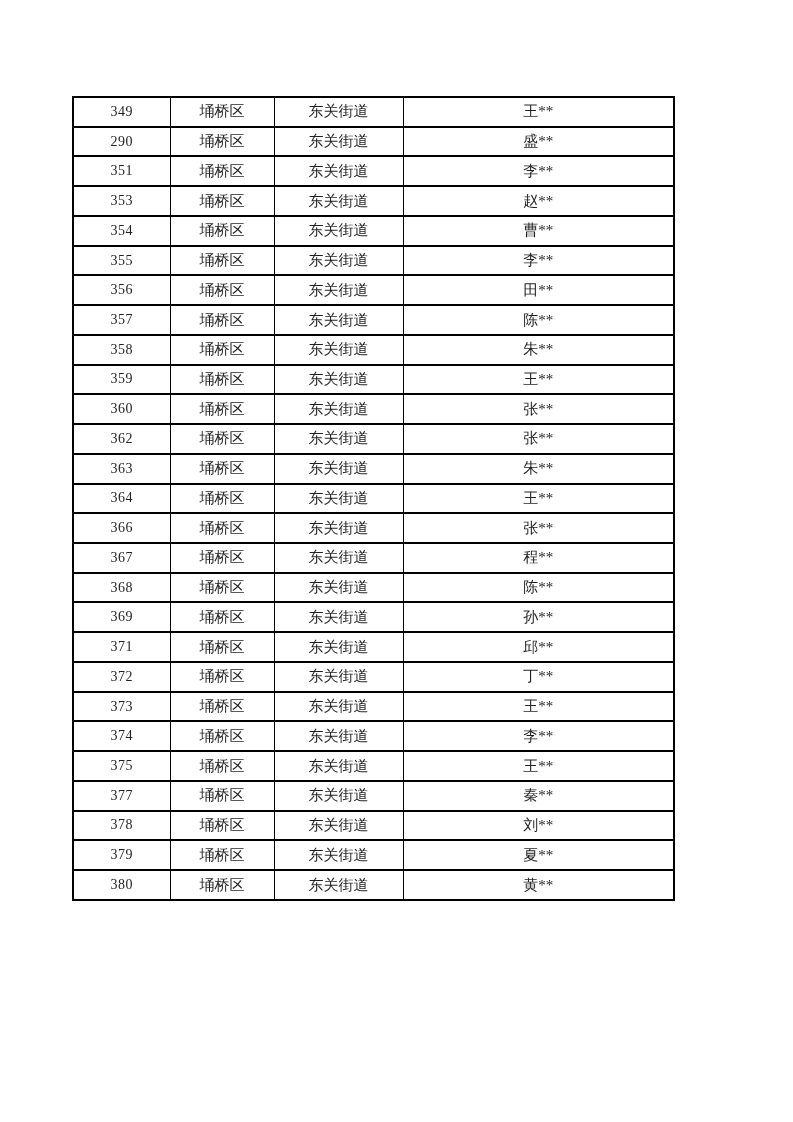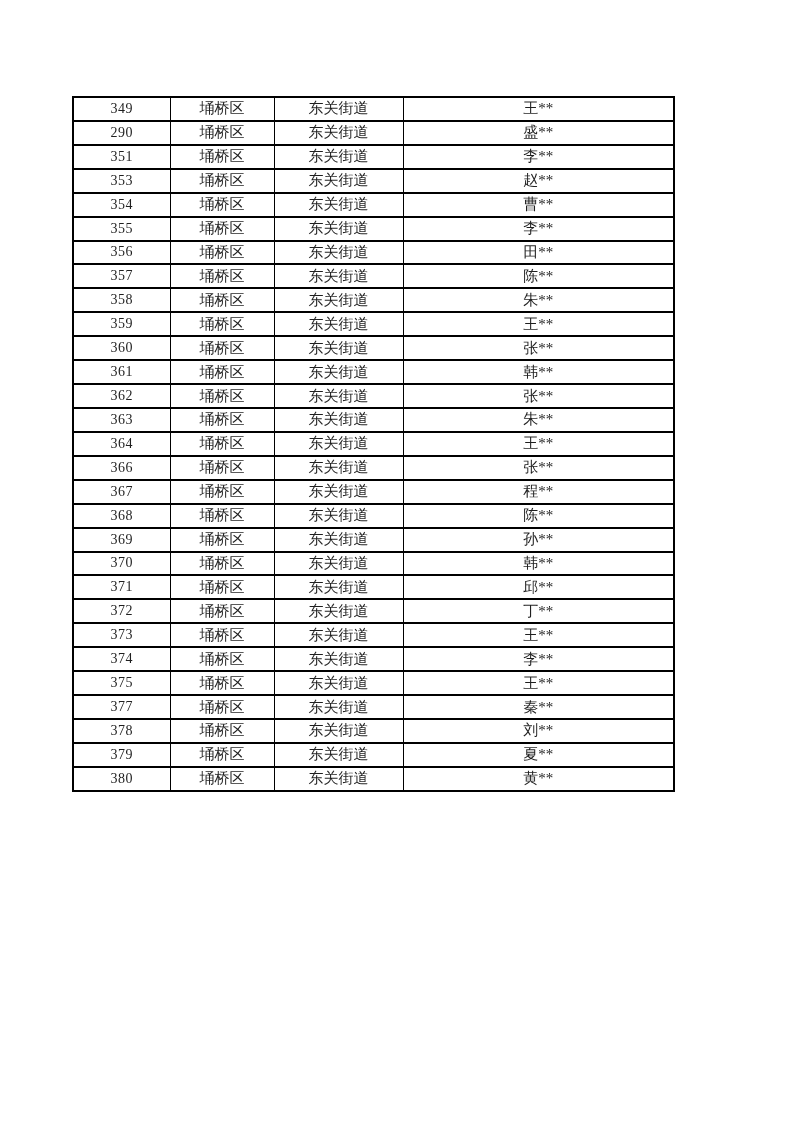--- a/index.html
+++ b/index.html
@@ -12,21 +12,21 @@
     height: 1122px;
     background: #ffffff;
     overflow: hidden;
     font-family: "Liberation Serif", "DejaVu Serif", serif;
   }
   table.roster {
     position: absolute;
     left: 72px;
     top: 96px;
     width: 601px;
-    height: 696px;
+    height: 805px;
     border-collapse: collapse;
     table-layout: fixed;
     border: 2px solid #000000;
   }
   table.roster td {
     border-left: 1px solid #000000;
     border-right: 1px solid #000000;
     border-top: 2px solid #000000;
     border-bottom: 2px solid #000000;
     text-align: center;
@@ -118,26 +118,20 @@
     <td class="col-subdist">东关街道</td>
     <td class="col-name">王**</td>
   </tr>
         <tr>
     <td class="col-no">360</td>
     <td class="col-district">埇桥区</td>
     <td class="col-subdist">东关街道</td>
     <td class="col-name">张**</td>
   </tr>
         <tr>
-    <td class="col-no">361</td>
-    <td class="col-district">埇桥区</td>
-    <td class="col-subdist">东关街道</td>
-    <td class="col-name">韩**</td>
-  </tr>
-        <tr>
     <td class="col-no">362</td>
     <td class="col-district">埇桥区</td>
     <td class="col-subdist">东关街道</td>
     <td class="col-name">张**</td>
   </tr>
         <tr>
     <td class="col-no">363</td>
     <td class="col-district">埇桥区</td>
     <td class="col-subdist">东关街道</td>
     <td class="col-name">朱**</td>
@@ -164,26 +158,20 @@
     <td class="col-no">368</td>
     <td class="col-district">埇桥区</td>
     <td class="col-subdist">东关街道</td>
     <td class="col-name">陈**</td>
   </tr>
         <tr>
     <td class="col-no">369</td>
     <td class="col-district">埇桥区</td>
     <td class="col-subdist">东关街道</td>
     <td class="col-name">孙**</td>
-  </tr>
-        <tr>
-    <td class="col-no">370</td>
-    <td class="col-district">埇桥区</td>
-    <td class="col-subdist">东关街道</td>
-    <td class="col-name">韩**</td>
   </tr>
         <tr>
     <td class="col-no">371</td>
     <td class="col-district">埇桥区</td>
     <td class="col-subdist">东关街道</td>
     <td class="col-name">邱**</td>
   </tr>
         <tr>
     <td class="col-no">372</td>
     <td class="col-district">埇桥区</td>

